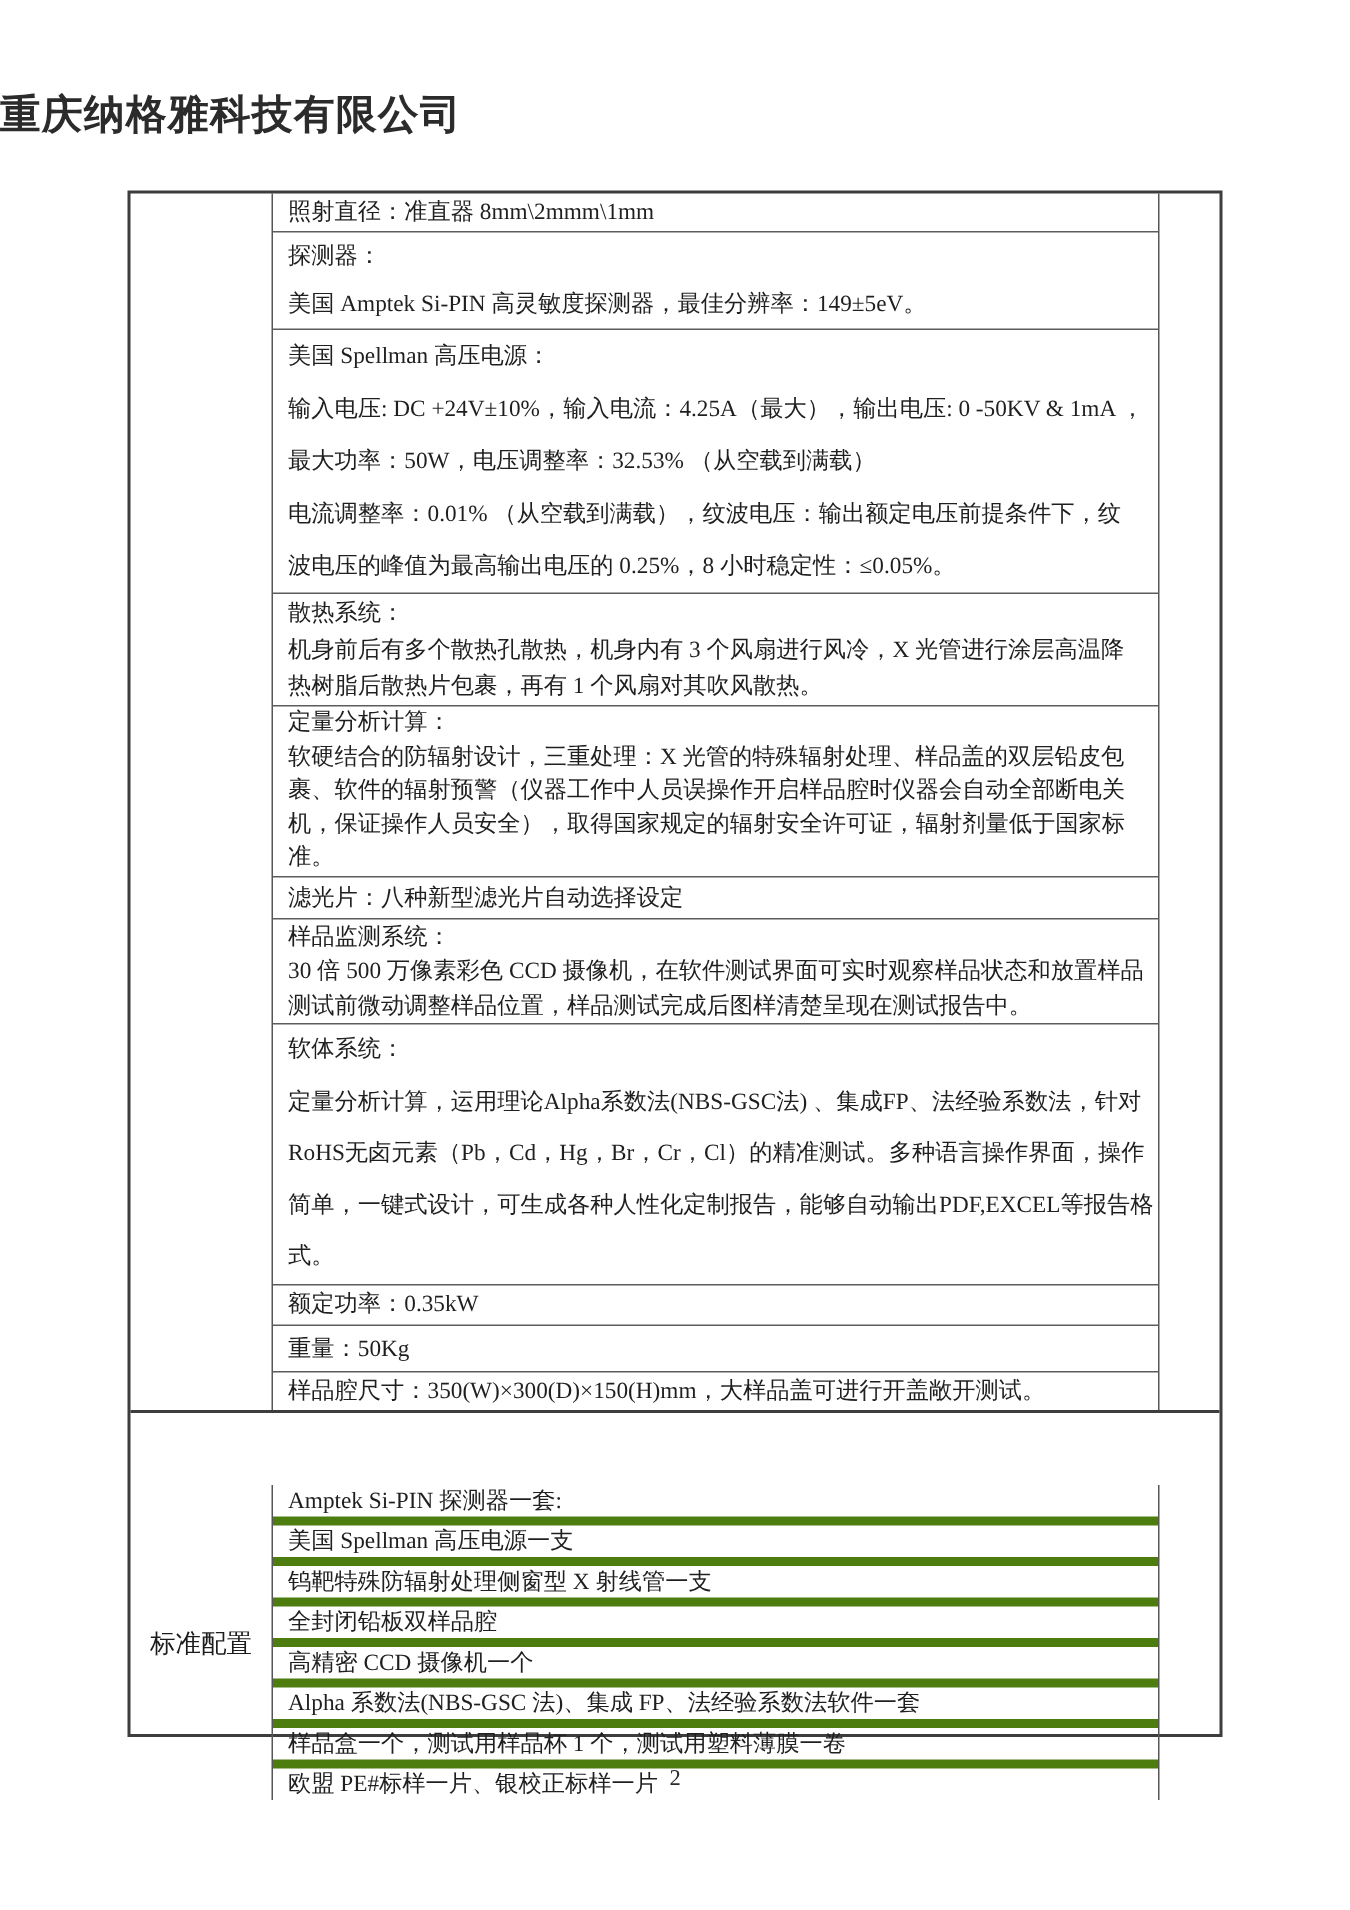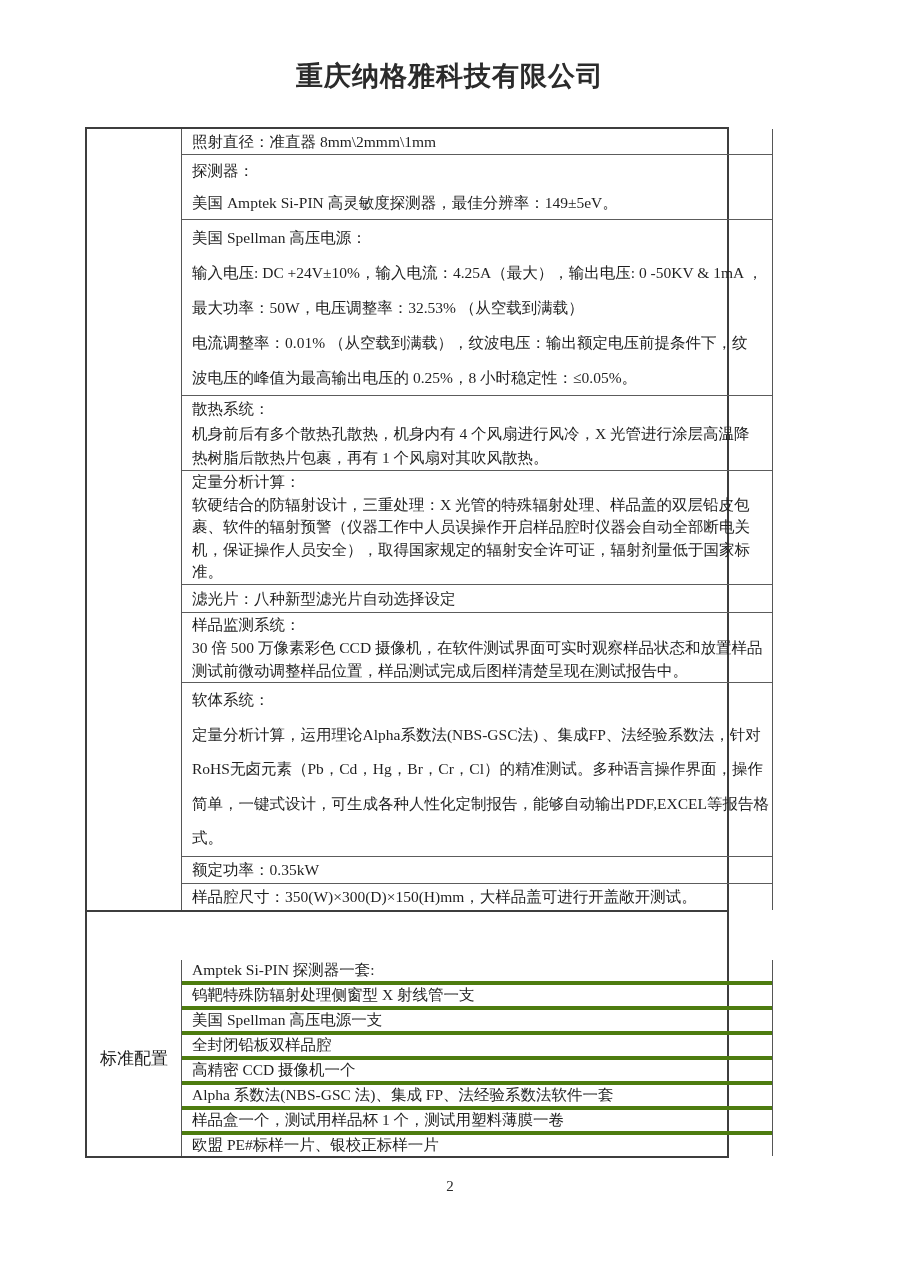--- a/index.html
+++ b/index.html
@@ -5,27 +5,26 @@
   html,body{margin:0;padding:0;}
   body{
     width:900px;height:1273px;position:relative;
     background:#ffffff;
     font-family:"Liberation Serif","DejaVu Serif",serif;
     color:#1f1f1f;
     -webkit-font-smoothing:antialiased;
   }
   .title{
     position:absolute;left:0;right:0;top:58px;
-    text-align:center;
     font-size:27px;font-weight:bold;letter-spacing:1px;
     color:#2b2b2b;margin:0;
   }
   .doc-table{
     position:absolute;left:85px;top:127px;
-    width:644px;height:1031px;
+    width:730px;height:1031px;
     border:2px solid #3d3d3d;
     box-sizing:border-box;
     display:flex;flex-direction:column;
     background:#fff;
     gap:48px;
   }
   .section{display:flex;box-sizing:border-box;}
   .section-spec{height:833px;border-bottom:2px solid #3d3d3d;}
   .section-config{flex:1;}
   .label-cell{
@@ -57,21 +56,21 @@
   .sr4{height:114px}.sr4 .line{line-height:22.8px}
   .sr5{height:28px}.sr5 .line{line-height:26px}
   .sr6{height:70px}.sr6 .line{line-height:23.4px}
   .sr7{height:174px}.sr7 .line{line-height:34.8px}
   .sr8{height:27px}.sr8 .line{line-height:26px}
   .sr9{height:31px}.sr9 .line{line-height:29px}
   .sr10{height:23px}.sr10 .line{line-height:22px}
   .sr11{height:25px}.sr11 .line{line-height:24px}
   .c-row{
     flex:1;box-sizing:border-box;
-    border-bottom:4px solid #4d7c0f;
+    border-bottom:6px solid #4d7c0f;
     display:flex;align-items:center;
     padding-left:10px;font-size:15.5px;
     white-space:nowrap;overflow:hidden;
   }
   .c-row:last-child{border-bottom:none;}
   .page-number{
     position:absolute;left:0;right:0;top:1178px;
     text-align:center;font-size:15px;color:#2a2a2a;
   }
 </style>
@@ -100,21 +99,21 @@
         <div class="s-row sr2">
           <div class="line">美国 Spellman 高压电源：</div>
           <div class="line">输入电压: DC +24V±10%，输入电流：4.25A（最大），输出电压: 0 -50KV &amp; 1mA ，</div>
           <div class="line">最大功率：50W，电压调整率：32.53% （从空载到满载）</div>
           <div class="line">电流调整率：0.01% （从空载到满载），纹波电压：输出额定电压前提条件下，纹</div>
           <div class="line">波电压的峰值为最高输出电压的 0.25%，8 小时稳定性：≤0.05%。</div>
         </div>
 
         <div class="s-row sr3">
           <div class="line">散热系统：</div>
-          <div class="line">机身前后有多个散热孔散热，机身内有 4 个风扇进行风冷，X 光管进行涂层高温降</div>
+          <div class="line">机身前后有多个散热孔散热，机身内有 3 个风扇进行风冷，X 光管进行涂层高温降</div>
           <div class="line">热树脂后散热片包裹，再有 1 个风扇对其吹风散热。</div>
         </div>
 
         <div class="s-row sr4">
           <div class="line">定量分析计算：</div>
           <div class="line">软硬结合的防辐射设计，三重处理：X 光管的特殊辐射处理、样品盖的双层铅皮包</div>
           <div class="line">裹、软件的辐射预警（仪器工作中人员误操作开启样品腔时仪器会自动全部断电关</div>
           <div class="line">机，保证操作人员安全），取得国家规定的辐射安全许可证，辐射剂量低于国家标</div>
           <div class="line">准。</div>
         </div>
@@ -134,36 +133,39 @@
           <div class="line">定量分析计算，运用理论Alpha系数法(NBS-GSC法) 、集成FP、法经验系数法，针对</div>
           <div class="line">RoHS无卤元素（Pb，Cd，Hg，Br，Cr，Cl）的精准测试。多种语言操作界面，操作</div>
           <div class="line">简单，一键式设计，可生成各种人性化定制报告，能够自动输出PDF,EXCEL等报告格</div>
           <div class="line">式。</div>
         </div>
 
         <div class="s-row sr8">
           <div class="line">额定功率：0.35kW</div>
         </div>
 
+        <div class="s-row sr9">
+          <div class="line">重量：50Kg</div>
+        </div>
 
 
         <div class="s-row sr11">
           <div class="line">样品腔尺寸：350(W)×300(D)×150(H)mm，大样品盖可进行开盖敞开测试。</div>
         </div>
 
       </div>
       <div class="spacer-cell"></div>
     </div>
 
     <div class="section section-config">
       <div class="label-cell">标准配置</div>
       <div class="content-col">
         <div class="c-row">Amptek Si-PIN 探测器一套:</div>
+        <div class="c-row">美国 Spellman 高压电源一支</div>
         <div class="c-row">钨靶特殊防辐射处理侧窗型 X 射线管一支</div>
-        <div class="c-row">美国 Spellman 高压电源一支</div>
         <div class="c-row">全封闭铅板双样品腔</div>
         <div class="c-row">高精密 CCD 摄像机一个</div>
         <div class="c-row">Alpha 系数法(NBS-GSC 法)、集成 FP、法经验系数法软件一套</div>
         <div class="c-row">样品盒一个，测试用样品杯 1 个，测试用塑料薄膜一卷</div>
         <div class="c-row">欧盟 PE#标样一片、银校正标样一片</div>
       </div>
       <div class="spacer-cell"></div>
     </div>
 
   </div>

